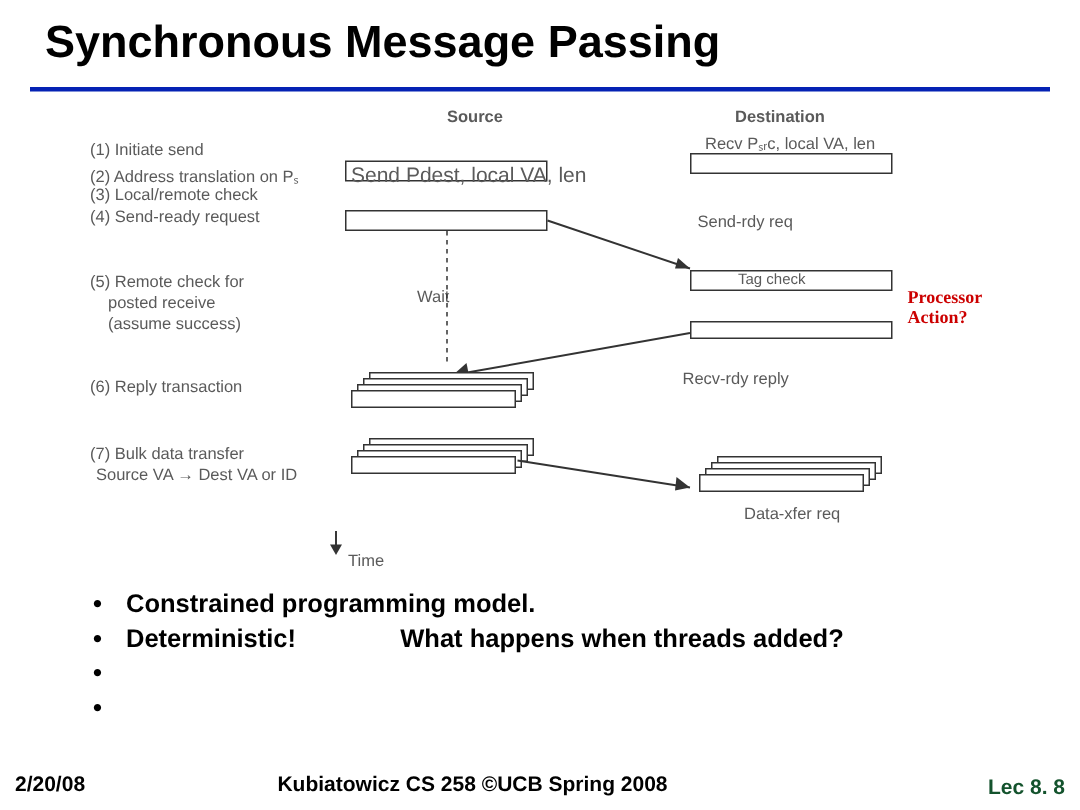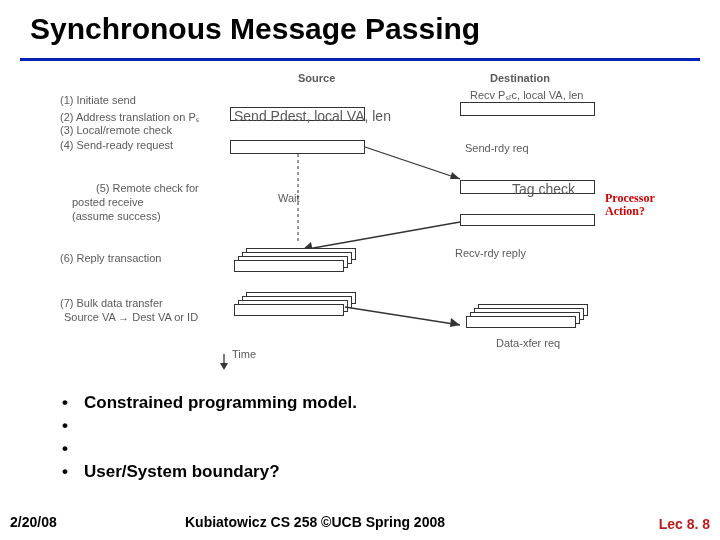--- a/index.html
+++ b/index.html
@@ -104,21 +104,21 @@
     width: 630px;
     text-align: center;
     color: #000;
     font-size: 14px;
     font-weight: bold;
   }
   .footer-right {
     position: absolute;
     bottom: 8px;
     right: 10px;
-    color: #b91c1c;
+    color: #14532d;
     font-size: 14px;
     font-weight: bold;
   }
   svg.conn { position:absolute; overflow:visible; }
 </style>
 </head>
 <body>
 
 <div class="slide">
 
@@ -129,21 +129,21 @@
 
     <div class="dlabel" style="left:238px; top:0px; font-weight:bold;">Source</div>
     <div class="dlabel" style="left:430px; top:0px; font-weight:bold;">Destination</div>
     <div class="dlabel" style="left:410px; top:15px;">Recv Pₛᵣc, local VA, len</div>
 
     <div class="dlabel" style="left:0px; top:22px;">(1) Initiate send</div>
     <div class="dlabel" style="left:0px; top:37px;">(2) Address translation on Pₛ</div>
     <div class="dlabel" style="left:0px; top:52px;">(3) Local/remote check</div>
     <div class="dlabel" style="left:0px; top:67px;text-align:center;">(4) Send-ready request</div>
 
-    <div class="dlabel" style="left:0px; top:110px;margin-left:36px;">(5) Remote check for</div>
+    <div class="dlabel" style="left:0px; top:110px;">(5) Remote check for</div>
     <div class="dlabel" style="left:12px; top:124px;">posted receive</div>
     <div class="dlabel" style="left:12px; top:138px;">(assume success)</div>
 
     <div class="dlabel" style="left:0px; top:180px;">(6) Reply transaction</div>
 
     <div class="dlabel" style="left:0px; top:225px;">(7) Bulk data transfer</div>
     <div class="dlabel" style="left:4px; top:239px;">Source VA → Dest VA or ID</div>
 
     <div class="box" style="left:170px; top:35px; width:135px; height:14px;"></div>
     <div class="dlabel" style="left:174px; top:36px; font-size:14px;">Send Pdest, local VA, len</div>
@@ -158,21 +158,21 @@
     </svg>
     <div class="dlabel" style="left:405px; top:70px;">Send-rdy req</div>
 
     <div class="dlabel" style="left:218px; top:120px;">Wait</div>
 
     <svg class="conn" style="left:237px; top:82px;" width="2" height="90">
       <line x1="1" y1="0" x2="1" y2="90" stroke="#333" stroke-width="1" stroke-dasharray="3,3"></line>
     </svg>
 
     <div class="box" style="left:400px; top:108px; width:135px; height:14px;"></div>
-    <div class="dlabel" style="left:452px; top:109px; font-size:14px;">Tag check</div>
+    <div class="dlabel" style="left:432px; top:109px; font-size:10px;">Tag check</div>
 
     <div class="annot" style="left:545px; top:120px; white-space:pre;">Processor
 Action?</div>
 
     <div class="box" style="left:400px; top:142px; width:135px; height:12px;"></div>
 
     <svg class="conn" style="left:237px; top:150px;" width="170" height="40">
       <line x1="163" y1="0" x2="5" y2="28" stroke="#333" stroke-width="1.3"></line>
       <polygon points="5,28 14,20 16,30" fill="#333"></polygon>
     </svg>
@@ -202,37 +202,41 @@
       <span style="left:418px; top:232px; width:110px; height:12px;"></span>
       <span style="left:414px; top:236px; width:110px; height:12px;"></span>
       <span style="left:410px; top:240px; width:110px; height:12px;"></span>
       <span style="left:406px; top:244px; width:110px; height:12px;"></span>
     </div>
 
     <svg class="conn" style="left:158px; top:282px;" width="12" height="18">
       <line x1="6" y1="0" x2="6" y2="12" stroke="#333" stroke-width="1.3"></line>
       <polygon points="6,16 2,9 10,9" fill="#333"></polygon>
     </svg>
-    <div class="dlabel" style="left:172px; top:276px;">Time</div>
+    <div class="dlabel" style="left:172px; top:296px;">Time</div>
   </div>
 
   <div class="bullets">
     <div class="row">
         <span class="dot">•</span>
         <span>Constrained programming model.</span>
       </div>
     <div class="row">
         <span class="dot">•</span>
+      <span>
+        <span>Deterministic!</span>
+        <span style="display:inline-block; width:60px;"></span>
+        <span>What happens when threads added?</span>
+      </span>
     </div>
     <div class="row">
         <span class="dot">•</span>
       </div>
     <div class="row">
         <span class="dot">•</span>
-        <span>User/System boundary?</span>
       </div>
   </div>
 
   <div class="footer-left">2/20/08</div>
   <div class="footer-center">Kubiatowicz CS 258 ©UCB Spring 2008</div>
   <div class="footer-right">Lec 8. 8</div>
 
 </div>
 
 </body></html>

